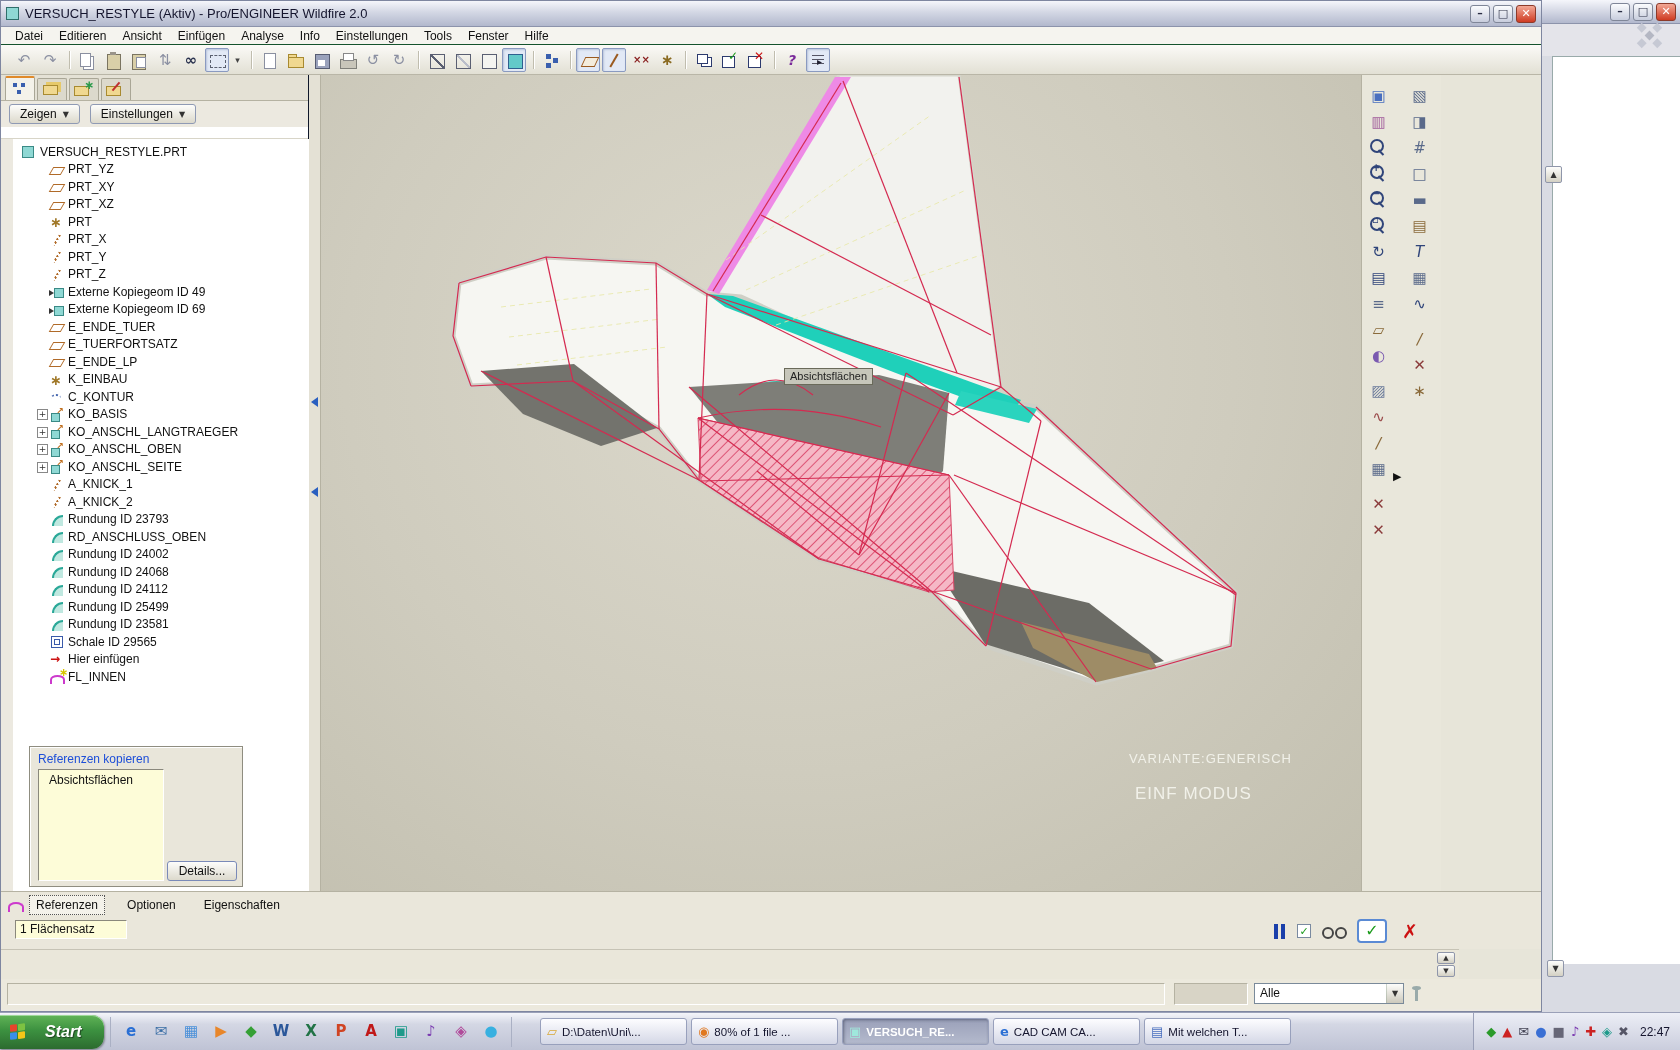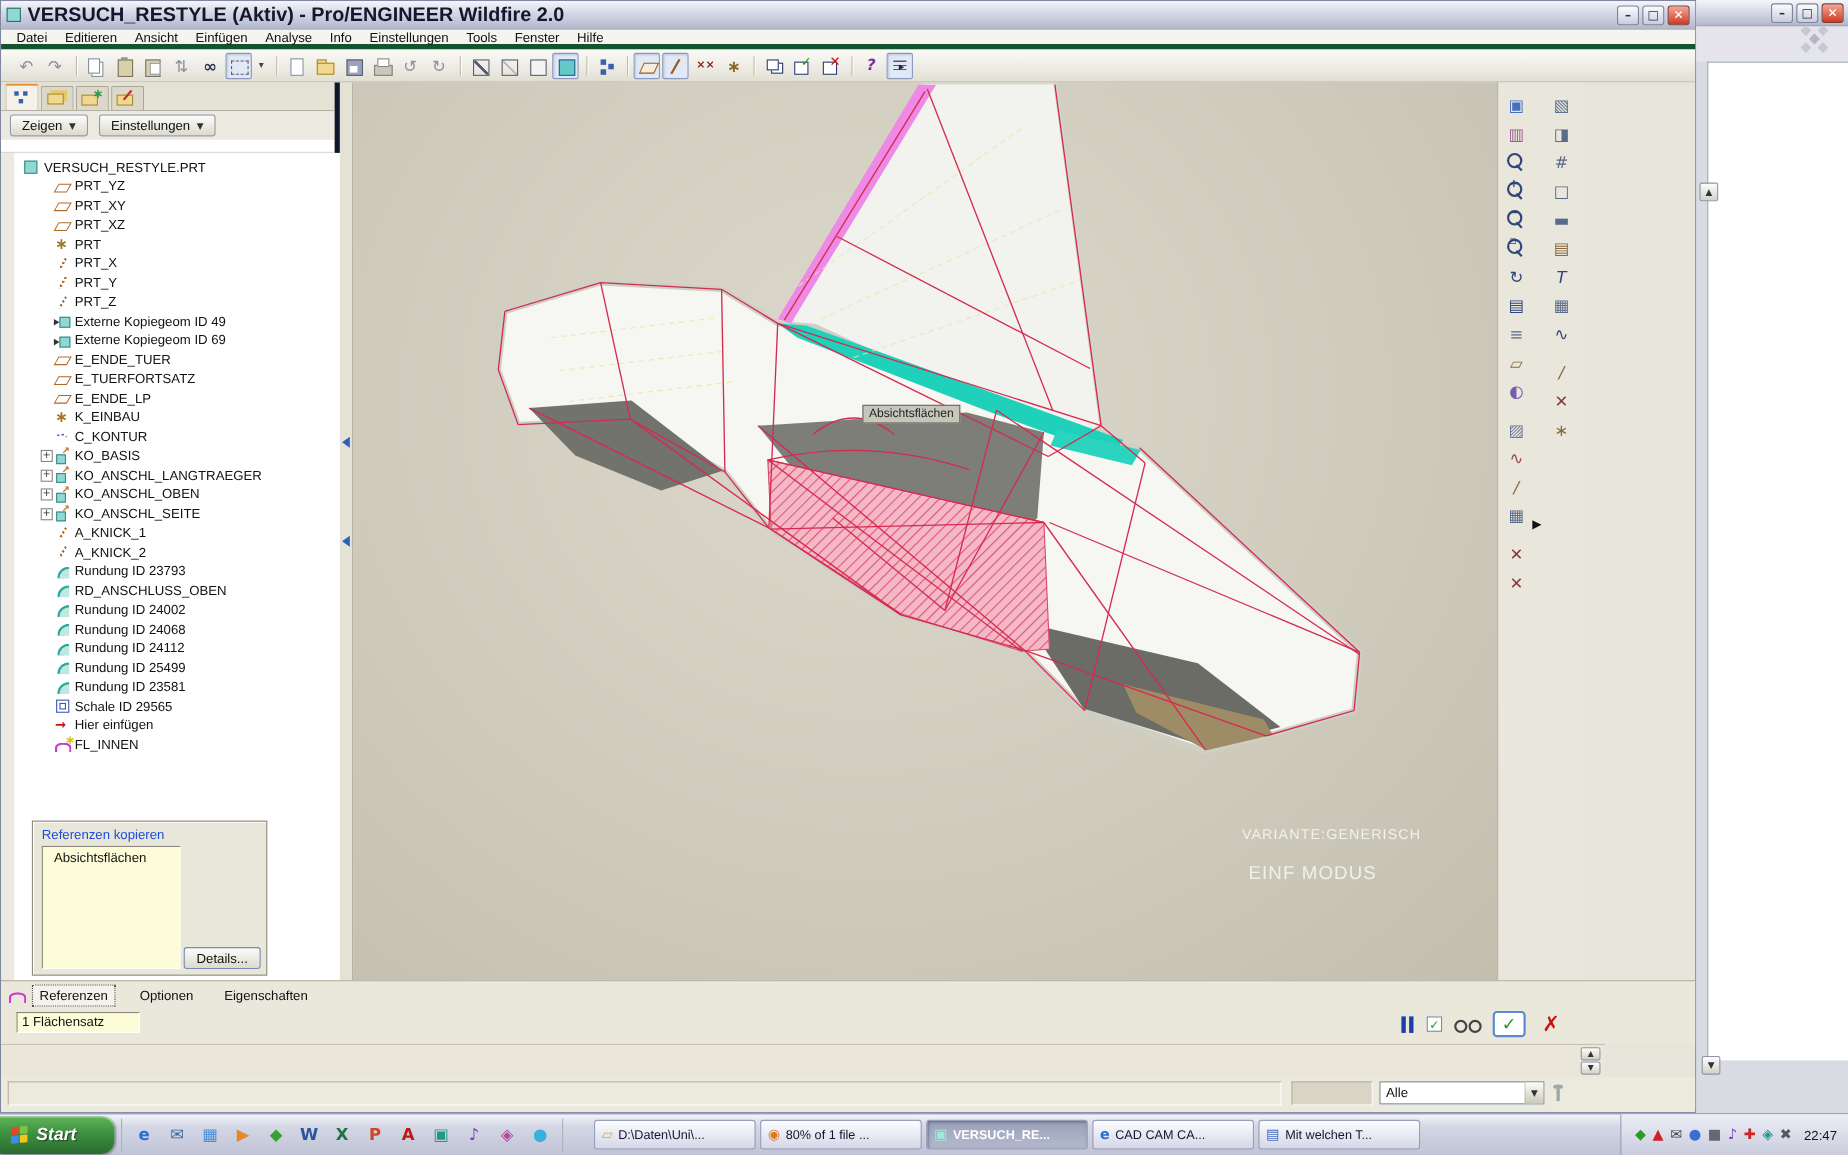--- a/index.html
+++ b/index.html
@@ -4,27 +4,27 @@
 <style>
   html,body{margin:0;padding:0;background:#9aa0b4;font-family:"Liberation Sans",sans-serif;}
   #screen{position:relative;width:1680px;height:1050px;overflow:hidden;background:#aab0c4;}
   #screen *{box-sizing:border-box;}
 
   
   #main-window{position:absolute;left:0;top:0;width:1542px;height:1012px;background:#ece9e0;border:1px solid #7e86a0;}
   .titlebar{position:absolute;left:0;top:0;right:0;height:26px;display:flex;align-items:center;padding:0 5px;
     background:linear-gradient(180deg,#f5f6fb 0%,#d3d7e4 45%,#b2b8cd 100%);border-bottom:1px solid #8c93ab;}
   .titlebar .ticon{width:13px;height:13px;background:#8fd8d4;border:1px solid #2f6f6b;margin-right:6px;flex:none;}
-  .titlebar .ttext{font-size:18px;font-weight:bold;color:#15152e;flex:1;white-space:nowrap;overflow:hidden;}
+  .titlebar .ttext{font-size:13px;font-weight:normal;color:#15152e;flex:1;white-space:nowrap;overflow:hidden;}
   .winbtn{width:20px;height:18px;margin-left:3px;border:1px solid #7f8698;border-radius:3px;flex:none;
     display:flex;align-items:center;justify-content:center;font:bold 11px/11px "DejaVu Sans",sans-serif;color:#2a2e44;
     background:linear-gradient(180deg,#fbfcfe,#c8cddd);}
   .winbtn.close{background:linear-gradient(180deg,#f2a896,#cf3b22);color:#fff;border-color:#8c3a2a;}
 
-  .menubar{position:absolute;left:0;top:26px;right:0;height:18px;background:#f5f4ef;border-bottom:5px solid #14532d;
+  .menubar{position:absolute;left:0;top:26px;right:0;height:18px;background:#f5f4ef;border-bottom:1px solid #14532d;
     display:flex;align-items:center;padding-left:6px;}
   .menu-item{font-size:12px;color:#111;padding:0 8px;white-space:nowrap;}
 
   .toolbar{position:absolute;left:0;top:44px;right:0;height:30px;background:linear-gradient(180deg,#fbfaf7,#e2e0d4);
     border-bottom:1px solid #b9b6a7;display:flex;align-items:center;padding-left:10px;}
   .tbi{width:24px;height:24px;margin:0 1px;border:1px solid transparent;border-radius:2px;position:relative;
     display:inline-flex;align-items:center;justify-content:center;flex:none;}
   .tbi .gl{font-family:"DejaVu Sans",sans-serif;font-size:15px;color:#8b90a2;}
   .tbi.dark .gl{color:#2c3450;font-weight:bold;}
   .tbi.help .gl{color:#7a2a9a;font-weight:bold;font-size:14px;}
@@ -61,21 +61,21 @@
   .ci-winok::before{left:4px;top:7px;width:11px;height:10px;background:#fff;border:1px solid #2c3a6e;}
   .ci-winok::after{content:"✓";left:10px;top:1px;font:bold 12px/12px "DejaVu Sans",sans-serif;color:#1a9a1a;}
   .ci-winx::before{left:4px;top:7px;width:11px;height:10px;background:#fff;border:1px solid #2c3a6e;}
   .ci-winx::after{content:"✕";left:10px;top:1px;font:bold 12px/12px "DejaVu Sans",sans-serif;color:#cc1111;}
   .ci-menulist::before{left:5px;top:6px;width:12px;height:9px;background:repeating-linear-gradient(#556 0 1px,transparent 1px 4px);}
   .ci-menulist::after{content:"▸";left:10px;top:8px;font:10px/10px "DejaVu Sans",sans-serif;color:#223;}
   .i-mag::before{left:4px;top:3px;width:10px;height:10px;border:2px solid #30457a;border-radius:50%;}
   .i-mag::after{left:14px;top:13px;width:2px;height:7px;background:#30457a;transform:rotate(-45deg);}
 
   
-  .navigator{position:absolute;left:0;top:74px;width:308px;height:816px;background:#ece9e0;border-right:5px solid #0f172a;}
+  .navigator{position:absolute;left:0;top:74px;width:308px;height:816px;background:#ece9e0;border-right:1px solid #0f172a;}
   .nav-tabs{position:absolute;left:0;top:0;width:100%;height:26px;display:flex;align-items:flex-end;padding-left:4px;background:#e4e1d5;border-bottom:1px solid #b5b2a2;}
   .nav-tab{width:30px;height:22px;border:1px solid #a9a696;border-bottom:none;background:#dcd9cc;margin-right:2px;position:relative;border-radius:2px 2px 0 0;}
   .nav-tab.active{background:#f4f2ea;border-top:2px solid #e08a2a;height:24px;}
   .nt::before,.nt::after{content:"";position:absolute;}
   .nt-tree::before{left:7px;top:5px;width:4px;height:4px;background:#3a5fae;box-shadow:8px 0 0 #3a5fae,4px 7px 0 #3a5fae;}
   .nt-folders::before{left:5px;top:6px;width:13px;height:8px;background:#f0d890;border:1px solid #a88a30;box-shadow:3px -3px 0 #e6c96a;}
   .nt-fav::before{left:4px;top:7px;width:13px;height:8px;background:#f0d890;border:1px solid #a88a30;}
   .nt-fav::after{content:"∗";left:14px;top:0px;font:bold 12px/12px "DejaVu Sans",sans-serif;color:#2a9a4a;}
   .nt-hist::before{left:4px;top:7px;width:13px;height:8px;background:#f0d890;border:1px solid #a88a30;}
   .nt-hist::after{content:"";left:13px;top:2px;width:2px;height:11px;background:#c03030;transform:rotate(40deg);}
@@ -187,21 +187,21 @@
   .rw-content{position:absolute;left:10px;top:56px;width:128px;height:908px;background:#fff;border-left:1px solid #9aa;border-top:1px solid #9aa;}
   .rw-up{position:absolute;left:3px;top:166px;} .rw-down{position:absolute;left:5px;top:960px;}
   .sq-arrow{width:17px;height:17px;background:linear-gradient(180deg,#fdfdfb,#d4d1c4);border:1px solid #8f96aa;border-radius:2px;
     display:flex;align-items:center;justify-content:center;font:8px/8px "DejaVu Sans",sans-serif;color:#333;}
 
   
   #taskbar{position:absolute;left:0;top:1012px;width:1680px;height:38px;background:linear-gradient(180deg,#f4f5fa 0%,#d4d7e4 30%,#bfc3d5 100%);
     border-top:1px solid #9aa0b8;display:flex;align-items:center;}
   .startbtn{width:104px;height:34px;margin:2px 6px 2px 0;border-radius:0 12px 12px 0;
     background:linear-gradient(180deg,#61b457 0%,#3c9140 45%,#2c6b2f 100%);display:flex;align-items:center;padding-left:10px;
-    box-shadow:inset 0 1px 0 #9fd89a, 1px 1px 2px rgba(0,0,0,.35);}
+    box-shadow:inset 0 1px 0 #9fd89a, 1px 1px 2px rgba(0,0,0,.35);gap:12px;}
   .startflag{width:16px;height:16px;display:grid;grid-template-columns:7px 7px;grid-template-rows:7px 7px;gap:1px;transform:skewY(-6deg);margin-right:7px;}
   .startflag i{display:block;border-radius:1px;}
   .startflag i:nth-child(1){background:#e8452c;} .startflag i:nth-child(2){background:#7dc242;}
   .startflag i:nth-child(3){background:#3b8ee8;} .startflag i:nth-child(4){background:#f4c618;}
   .startlabel{color:#fff;font-weight:bold;font-style:italic;font-size:16px;text-shadow:1px 1px 1px rgba(0,0,0,.5);}
   .qlaunch{display:flex;align-items:center;gap:2px;padding:0 6px;border-left:1px solid #aab0c4;border-right:1px solid #aab0c4;height:30px;}
   .ql-item{width:28px;height:26px;display:flex;align-items:center;justify-content:center;
     font:bold 15px/15px "DejaVu Sans",sans-serif;border-radius:2px;}
   .tasks{display:flex;align-items:center;gap:4px;padding-left:28px;}
   .taskbtn{width:147px;height:27px;border-radius:3px;border:1px solid #98a0bc;background:linear-gradient(180deg,#fdfdff,#d4d7e6);

